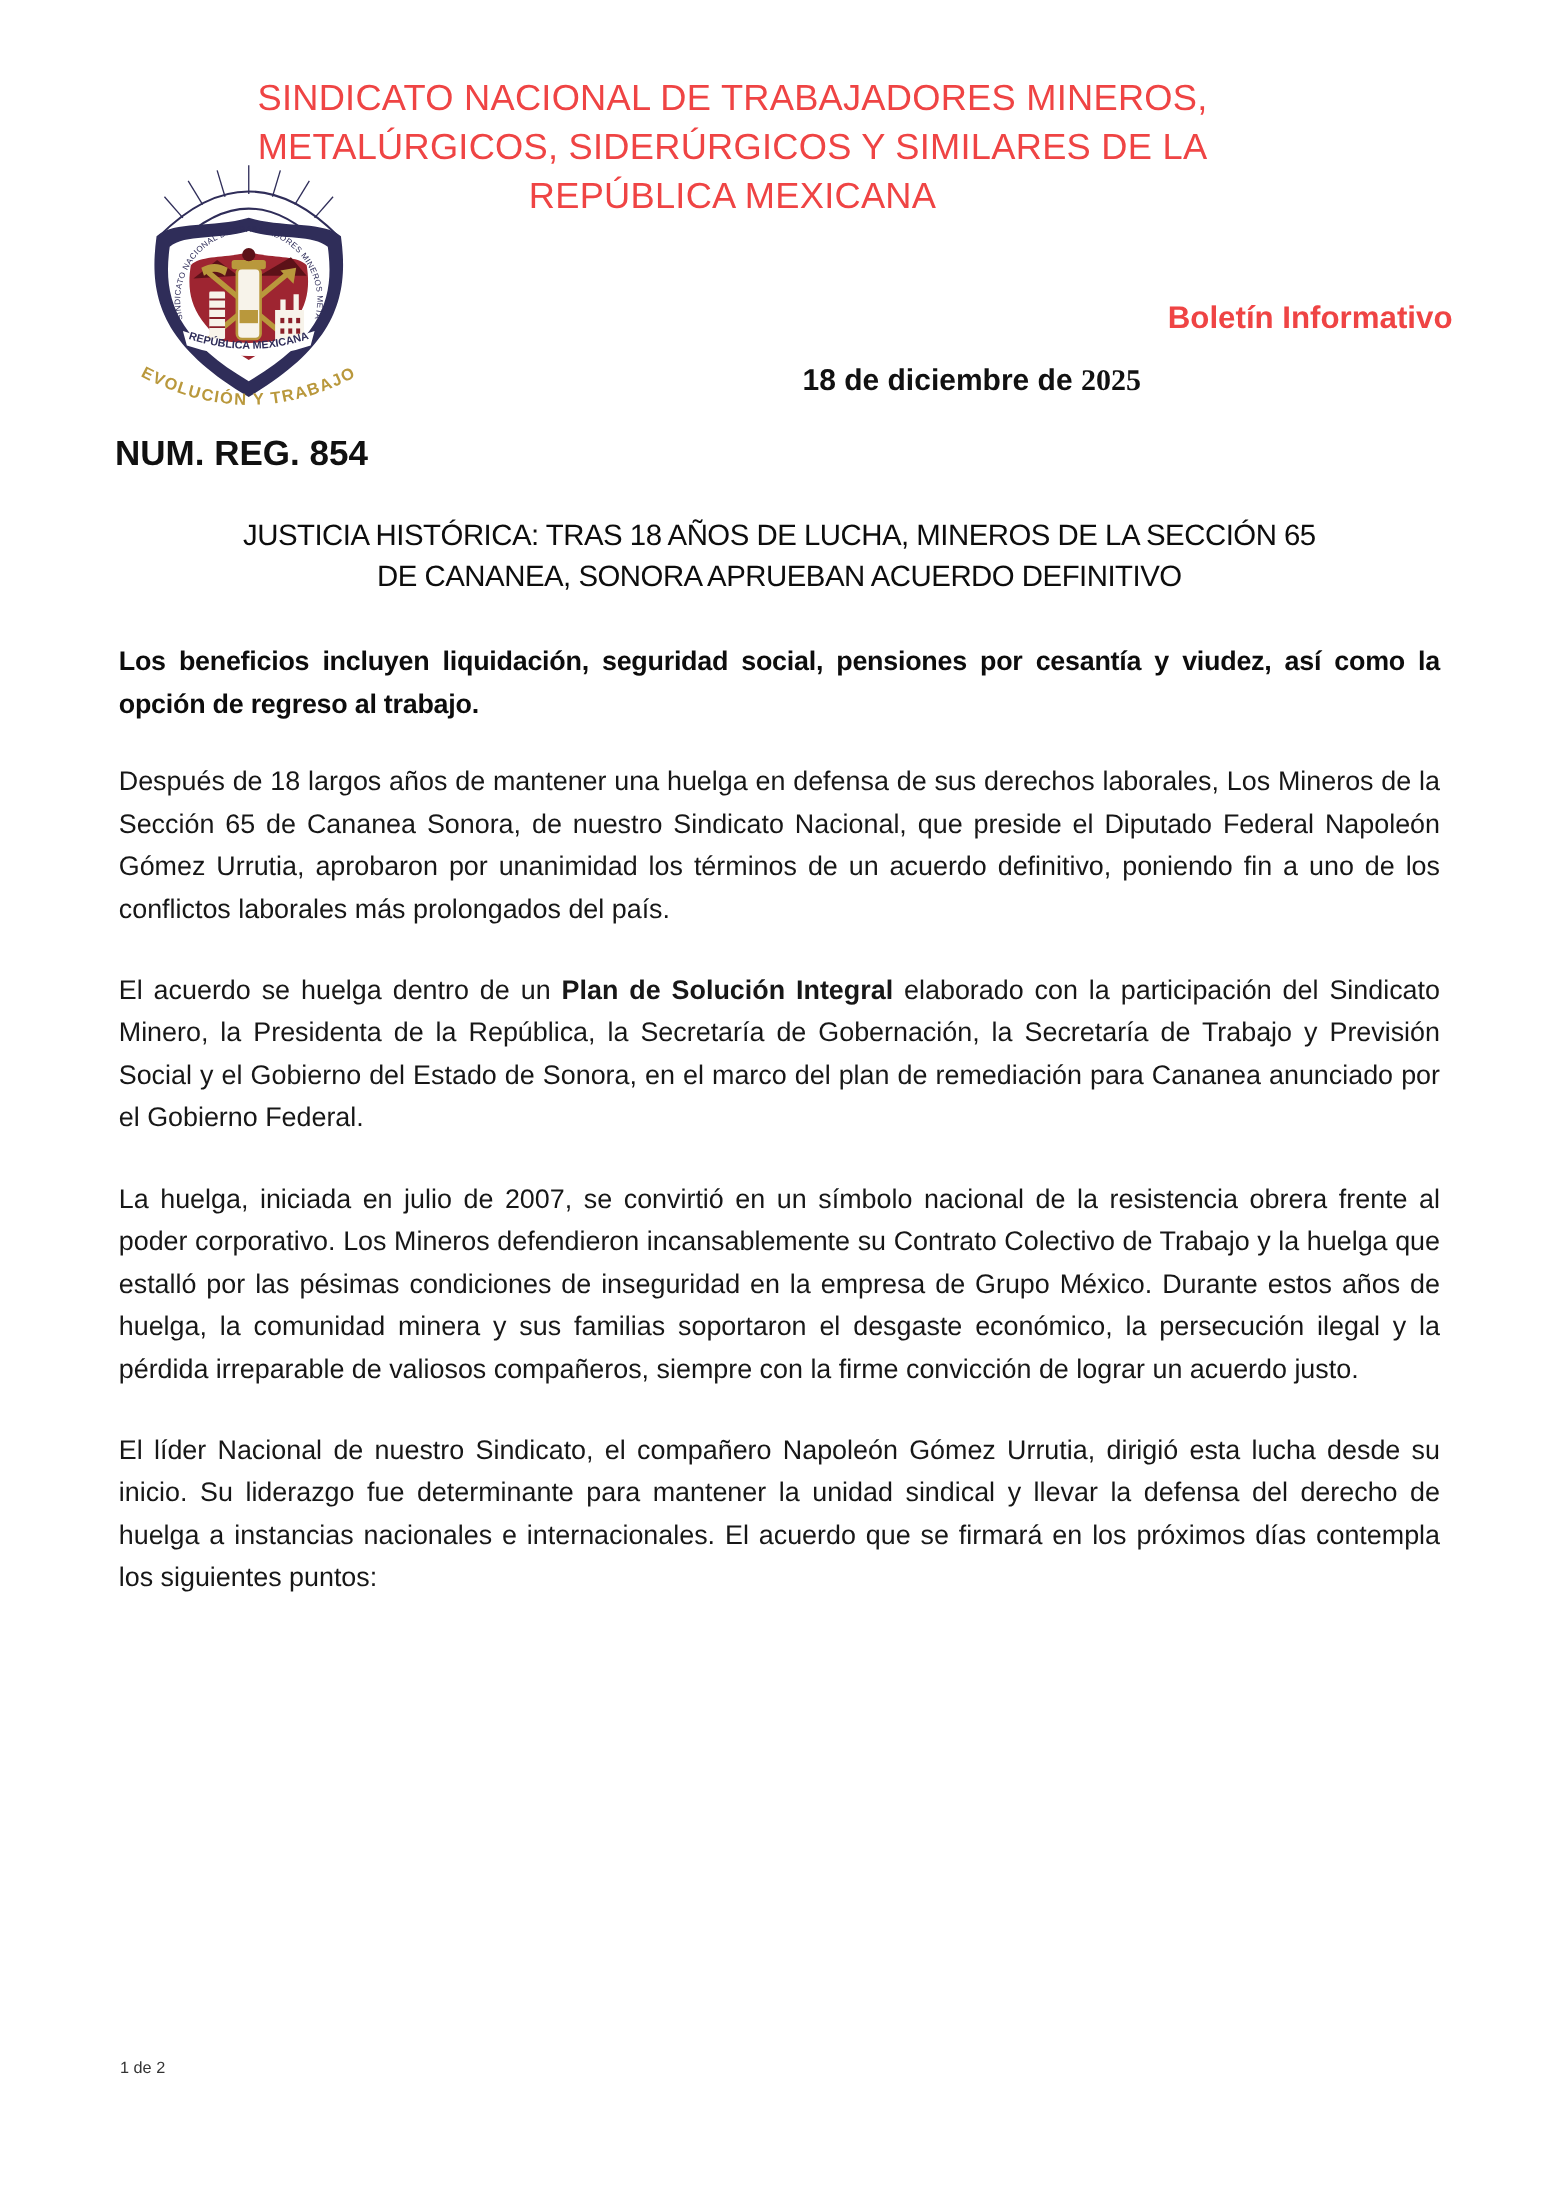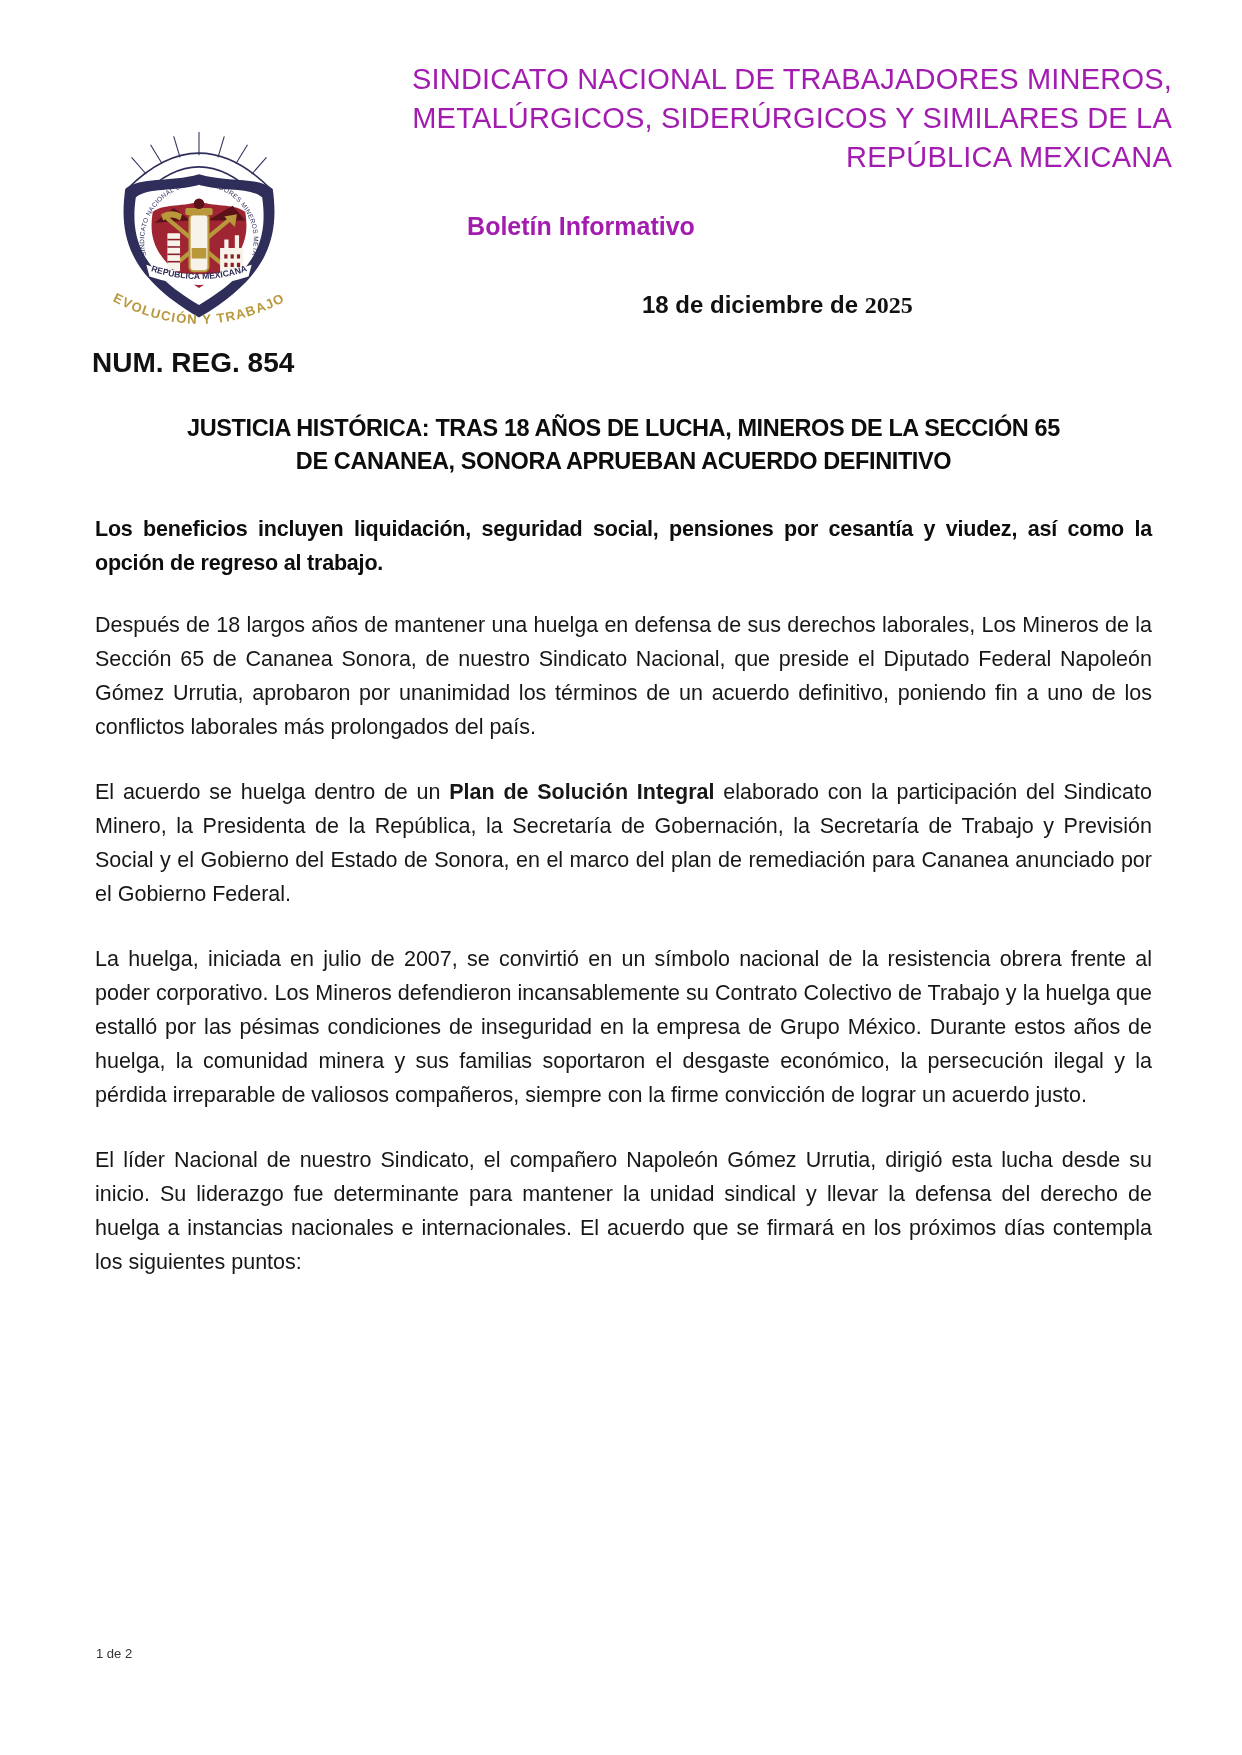--- a/index.html
+++ b/index.html
@@ -3,42 +3,42 @@
 <meta charset="utf-8">
 <style>
   html,body{margin:0;padding:0;background:#ffffff;}
   body{
     width:1242px;height:1755px;position:relative;
     font-family:"Liberation Sans",sans-serif;color:#151515;
     overflow:hidden;
   }
   .org-title{
     position:absolute;top:60px;left:0;width:1172px;
-    text-align:right;font-size:29px;line-height:39px;
-    font-weight:normal;letter-spacing:0.2px;color:#a21caf;
+    text-align:center;font-size:29px;line-height:39px;
+    font-weight:normal;letter-spacing:0.2px;color:#ef4444;
   }
   .logo-wrap{position:absolute;left:83px;top:130px;width:232px;height:216px;}
   .bulletin-title{
-    position:absolute;top:212px;left:0;width:1162px;text-align:center;
-    font-weight:bold;font-size:25px;color:#a21caf;
+    position:absolute;top:240px;left:0;width:1162px;text-align:right;
+    font-weight:bold;font-size:25px;color:#ef4444;
   }
   .doc-date{
     position:absolute;top:291px;left:642px;
     font-weight:bold;font-size:24px;color:#111;white-space:nowrap;
   }
   .doc-date .year{font-family:"Liberation Serif",serif;text-align:center;}
   .reg-number{
     position:absolute;top:347px;left:92px;
     font-weight:bold;font-size:28px;color:#111;
   }
   .main{
     position:absolute;top:412px;left:95px;width:1057px;
   }
   .headline{
-    text-align:center;font-weight:bold;font-size:23.5px;line-height:33px;
+    text-align:center;font-weight:normal;font-size:23.5px;line-height:33px;
     letter-spacing:-0.4px;margin:0 0 34px 0;color:#0d0d0d;
   }
   .lead p{
     font-weight:bold;text-align:justify;font-size:21.5px;line-height:34px;
     margin:0 0 28px 0;letter-spacing:-0.2px;color:#0d0d0d;
   }
   .bodytext p{
     text-align:justify;font-size:21.5px;line-height:34px;
     margin:0 0 31px 0;color:#171717;
   }

